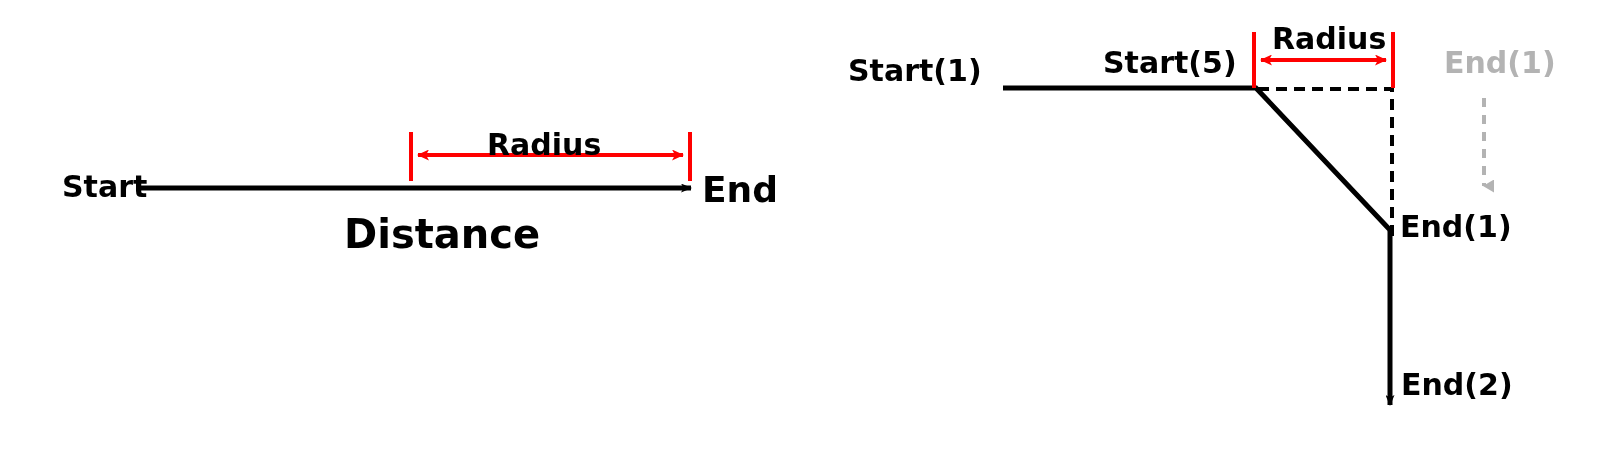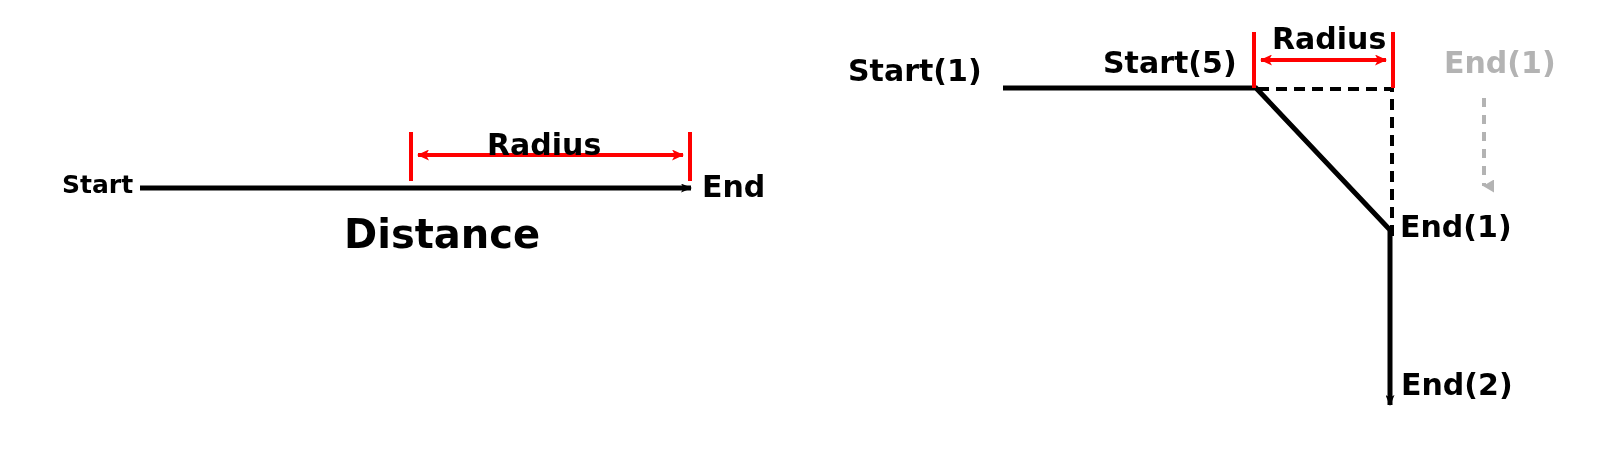--- a/index.html
+++ b/index.html
@@ -28,22 +28,22 @@
     position: absolute;
     font-family: "DejaVu Sans", sans-serif;
     font-weight: bold;
     color: #000000;
     white-space: nowrap;
     line-height: 1;
   }
   .lbl-gray { color: #b3b3b3; }
 
   
-  #label-start      { left: 62px;  top: 172px; font-size: 25px; }
-  #label-end        { left: 702px; top: 172px; font-size: 30px; }
+  #label-start      { left: 62px;  top: 172px; font-size: 30px; }
+  #label-end        { left: 702px; top: 172px; font-size: 36px; }
   #label-distance   { left: 344px; top: 214px; font-size: 40px; }
   #label-radius-1   { left: 487px; top: 130px; font-size: 30px; }
 
   
   #label-start1     { left: 848px;  top: 56px;  font-size: 30px; }
   #label-start2     { left: 1103px; top: 48px;  font-size: 30px; }
   #label-radius-2   { left: 1272px; top: 24px;  font-size: 30px; }
   #label-end1-gray  { left: 1444px; top: 48px;  font-size: 30px; }
   #label-end1-black { left: 1400px; top: 212px; font-size: 30px; }
   #label-end2       { left: 1401px; top: 370px; font-size: 30px; }

